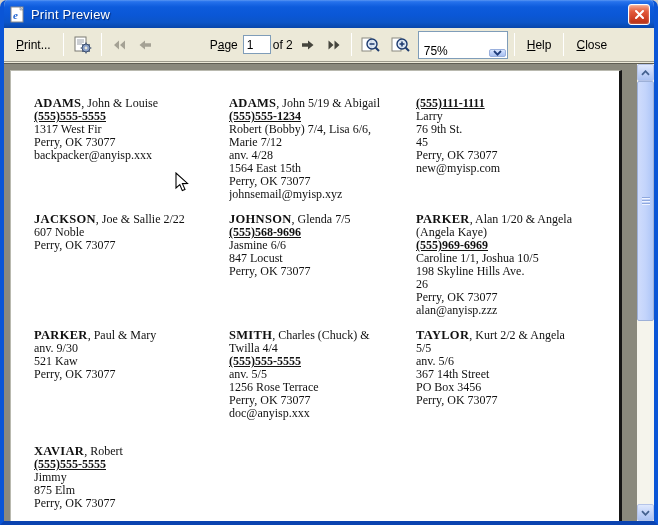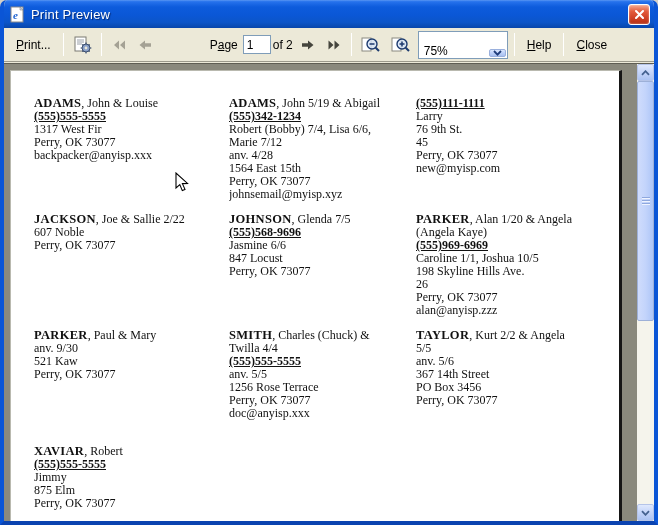--- a/index.html
+++ b/index.html
@@ -181,21 +181,21 @@
       <div class="grid">
           <div class="entry">
             <div class="nline"><span class="surname">ADAMS</span>, John &amp; Louise</div>
             <div class="cline b">(555)555-5555</div>
             <div class="cline">1317 West Fir</div>
             <div class="cline">Perry, OK 73077</div>
             <div class="cline">backpacker@anyisp.xxx</div>
           </div>
           <div class="entry">
             <div class="nline"><span class="surname">ADAMS</span>, John 5/19 &amp; Abigail</div>
-            <div class="cline b">(555)342-1234</div>
+            <div class="cline b">(555)555-1234</div>
             <div class="cline">Robert (Bobby) 7/4, Lisa 6/6, Marie 7/12</div>
             <div class="cline">anv. 4/28</div>
             <div class="cline">1564 East 15th</div>
             <div class="cline">Perry, OK 73077</div>
             <div class="cline">johnsemail@myisp.xyz</div>
           </div>
           <div class="entry">
             <div class="cline b">(555)111-1111</div>
             <div class="cline">Larry</div>
             <div class="cline">76 9th St.</div>

